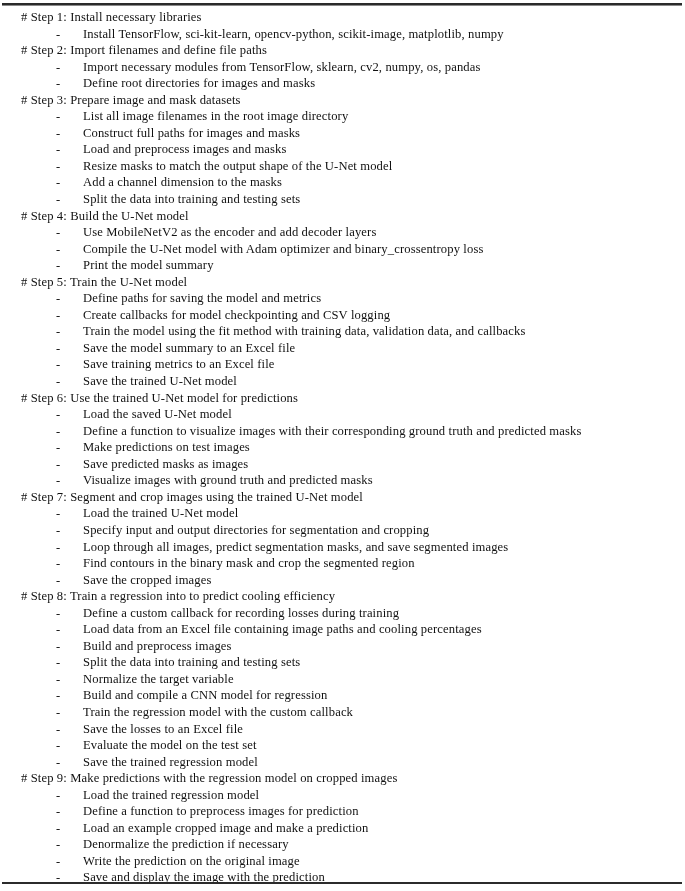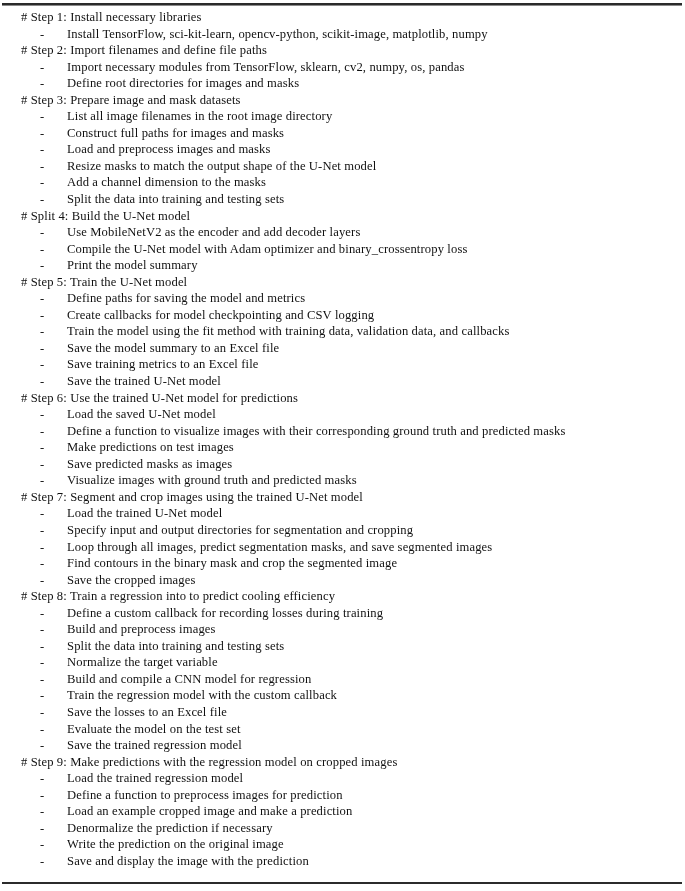--- a/index.html
+++ b/index.html
@@ -61,21 +61,21 @@
     letter-spacing: 0.01em;
   }
 
   
   .line.step {
     padding-left: 21px;
   }
 
   
   .line.bullet {
-    padding-left: 40px;
+    padding-left: 56px;
     position: relative;
   }
   .line.bullet .dash {
     display: inline-block;
     width: 27px;
     text-align: left;
   }
   .line.bullet .txt {
     display: inline;
   }
@@ -93,45 +93,46 @@
       <div class="line step"># Step 2: Import filenames and define file paths</div>
       <div class="line bullet"><span class="dash">-</span><span class="txt">Import necessary modules from TensorFlow, sklearn, cv2, numpy, os, pandas</span></div>
       <div class="line bullet"><span class="dash">-</span><span class="txt">Define root directories for images and masks</span></div>
       <div class="line step"># Step 3: Prepare image and mask datasets</div>
       <div class="line bullet"><span class="dash">-</span><span class="txt">List all image filenames in the root image directory</span></div>
       <div class="line bullet"><span class="dash">-</span><span class="txt">Construct full paths for images and masks</span></div>
       <div class="line bullet"><span class="dash">-</span><span class="txt">Load and preprocess images and masks</span></div>
       <div class="line bullet"><span class="dash">-</span><span class="txt">Resize masks to match the output shape of the U-Net model</span></div>
       <div class="line bullet"><span class="dash">-</span><span class="txt">Add a channel dimension to the masks</span></div>
       <div class="line bullet"><span class="dash">-</span><span class="txt">Split the data into training and testing sets</span></div>
-      <div class="line step"># Split 4: Build the U-Net model</div>
+      <div class="line step"># Step 4: Build the U-Net model</div>
       <div class="line bullet"><span class="dash">-</span><span class="txt">Use MobileNetV2 as the encoder and add decoder layers</span></div>
       <div class="line bullet"><span class="dash">-</span><span class="txt">Compile the U-Net model with Adam optimizer and binary_crossentropy loss</span></div>
       <div class="line bullet"><span class="dash">-</span><span class="txt">Print the model summary</span></div>
       <div class="line step"># Step 5: Train the U-Net model</div>
       <div class="line bullet"><span class="dash">-</span><span class="txt">Define paths for saving the model and metrics</span></div>
       <div class="line bullet"><span class="dash">-</span><span class="txt">Create callbacks for model checkpointing and CSV logging</span></div>
       <div class="line bullet"><span class="dash">-</span><span class="txt">Train the model using the fit method with training data, validation data, and callbacks</span></div>
       <div class="line bullet"><span class="dash">-</span><span class="txt">Save the model summary to an Excel file</span></div>
       <div class="line bullet"><span class="dash">-</span><span class="txt">Save training metrics to an Excel file</span></div>
       <div class="line bullet"><span class="dash">-</span><span class="txt">Save the trained U-Net model</span></div>
       <div class="line step"># Step 6: Use the trained U-Net model for predictions</div>
       <div class="line bullet"><span class="dash">-</span><span class="txt">Load the saved U-Net model</span></div>
       <div class="line bullet"><span class="dash">-</span><span class="txt">Define a function to visualize images with their corresponding ground truth and predicted masks</span></div>
       <div class="line bullet"><span class="dash">-</span><span class="txt">Make predictions on test images</span></div>
       <div class="line bullet"><span class="dash">-</span><span class="txt">Save predicted masks as images</span></div>
       <div class="line bullet"><span class="dash">-</span><span class="txt">Visualize images with ground truth and predicted masks</span></div>
       <div class="line step"># Step 7: Segment and crop images using the trained U-Net model</div>
       <div class="line bullet"><span class="dash">-</span><span class="txt">Load the trained U-Net model</span></div>
       <div class="line bullet"><span class="dash">-</span><span class="txt">Specify input and output directories for segmentation and cropping</span></div>
       <div class="line bullet"><span class="dash">-</span><span class="txt">Loop through all images, predict segmentation masks, and save segmented images</span></div>
-      <div class="line bullet"><span class="dash">-</span><span class="txt">Find contours in the binary mask and crop the segmented image</span></div>
+      <div class="line bullet"><span class="dash">-</span><span class="txt">Find contours in the binary mask and crop the segmented region</span></div>
       <div class="line bullet"><span class="dash">-</span><span class="txt">Save the cropped images</span></div>
       <div class="line step"># Step 8: Train a regression into to predict cooling efficiency</div>
       <div class="line bullet"><span class="dash">-</span><span class="txt">Define a custom callback for recording losses during training</span></div>
+      <div class="line bullet"><span class="dash">-</span><span class="txt">Load data from an Excel file containing image paths and cooling percentages</span></div>
       <div class="line bullet"><span class="dash">-</span><span class="txt">Build and preprocess images</span></div>
       <div class="line bullet"><span class="dash">-</span><span class="txt">Split the data into training and testing sets</span></div>
       <div class="line bullet"><span class="dash">-</span><span class="txt">Normalize the target variable</span></div>
       <div class="line bullet"><span class="dash">-</span><span class="txt">Build and compile a CNN model for regression</span></div>
       <div class="line bullet"><span class="dash">-</span><span class="txt">Train the regression model with the custom callback</span></div>
       <div class="line bullet"><span class="dash">-</span><span class="txt">Save the losses to an Excel file</span></div>
       <div class="line bullet"><span class="dash">-</span><span class="txt">Evaluate the model on the test set</span></div>
       <div class="line bullet"><span class="dash">-</span><span class="txt">Save the trained regression model</span></div>
       <div class="line step"># Step 9: Make predictions with the regression model on cropped images</div>
       <div class="line bullet"><span class="dash">-</span><span class="txt">Load the trained regression model</span></div>

